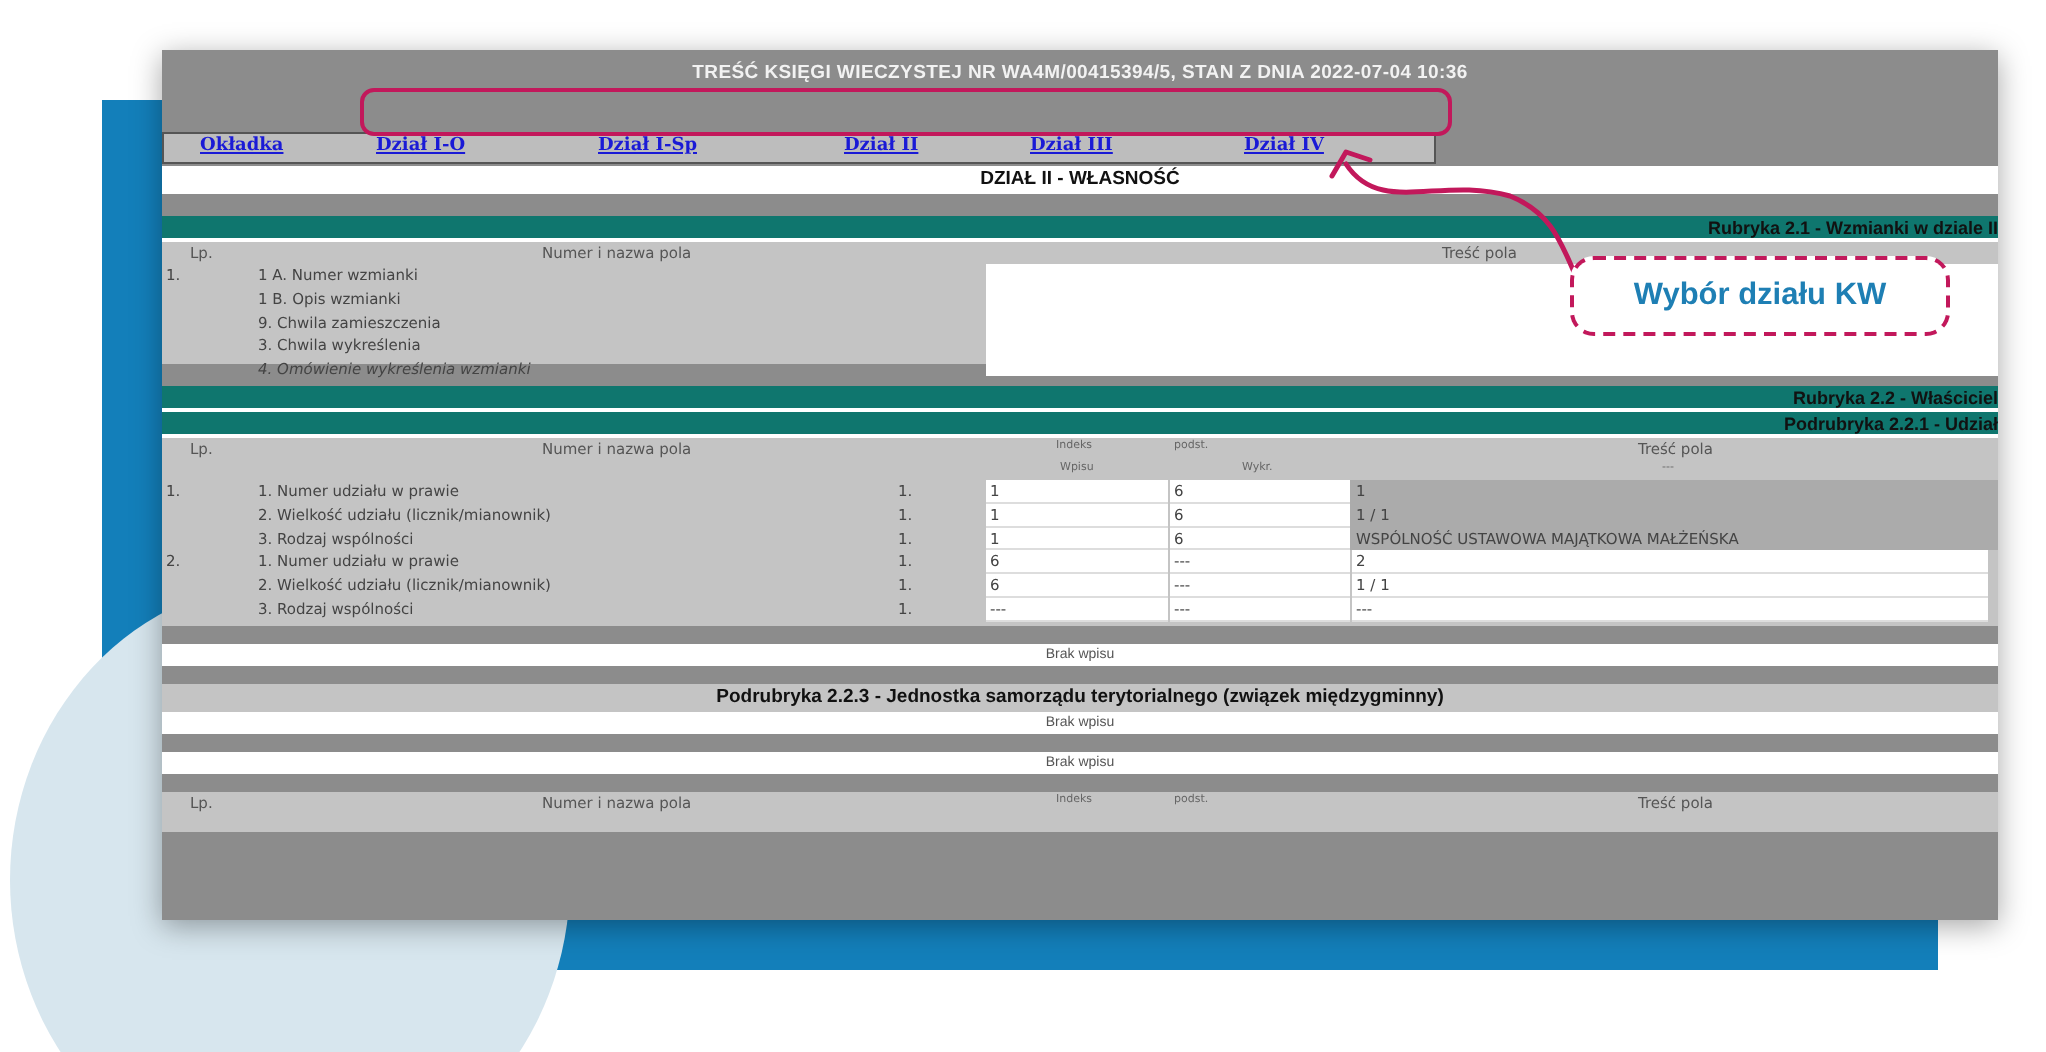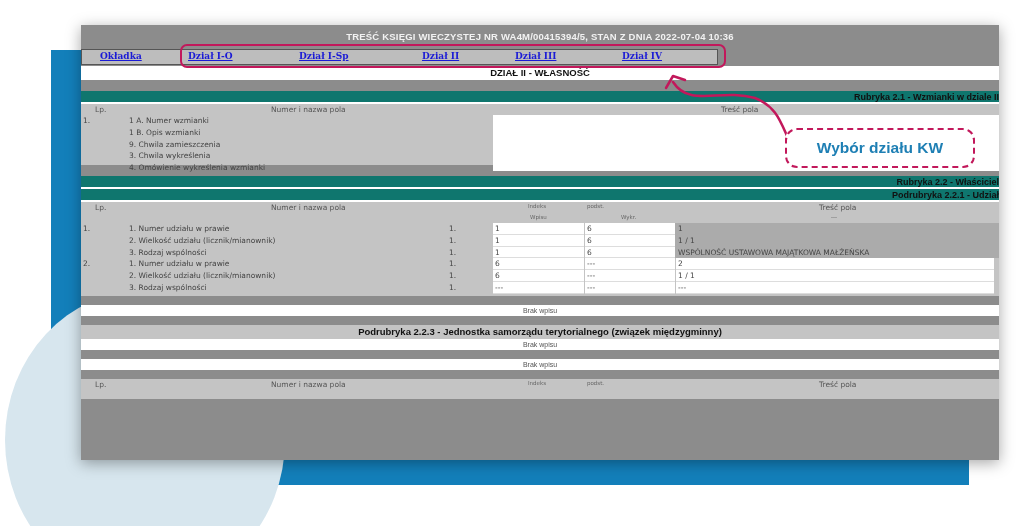--- a/index.html
+++ b/index.html
@@ -21,21 +21,21 @@
 
   .page {
     position: absolute; left: 81px; top: 25px; width: 918px; height: 435px;
     background: #8c8c8c; z-index: 3;
     box-shadow: 0 3px 14px rgba(0,0,0,0.35);
     overflow: hidden;
     font-size: 8px; color: #333;
   }
 
   .title-bar {
-    height: 23px; line-height: 23px; text-align: center;
+    height: 40px; line-height: 23px; text-align: center;
     color: #f2f2f2; font-family: "Liberation Sans", sans-serif; font-size: 9.5px; font-weight: bold;
     letter-spacing: 0.2px;
   }
   .nav-row {
     position: relative; height: 16px; margin-top: 1px;
     background: #bdbdbd; width: 637px; border: 1px solid #555;
   }
   .nav-link {
     position: absolute; top: 1px; color: #1a1ad6; text-decoration: underline;
     font-family: "DejaVu Serif", serif; font-weight: bold; font-size: 9px;
@@ -127,21 +127,21 @@
     <div class="row">
         <span style="left:48px;">1 B. Opis wzmianki</span>
       </div>
     <div class="row">
         <span style="left:48px;">9. Chwila zamieszczenia</span>
       </div>
     <div class="row">
         <span style="left:48px;">3. Chwila wykreślenia</span>
       </div>
     <div class="row" style="height:10px;">
-        <span style="left:48px;">4. Omówienie wykreślenia wzmianki</span>
+        <span style="left:48px;font-style:italic;">4. Omówienie wykreślenia wzmianki</span>
       </div>
   </div>
 
   <div class="gap"></div>
 
   <div class="rub-header">Rubryka 2.2 - Właściciel</div>
   <div class="rub-header">Podrubryka 2.2.1 - Udział</div>
 
   <div class="block" style="height:94px;">
     <div class="hdr-row" style="height:11px;">

